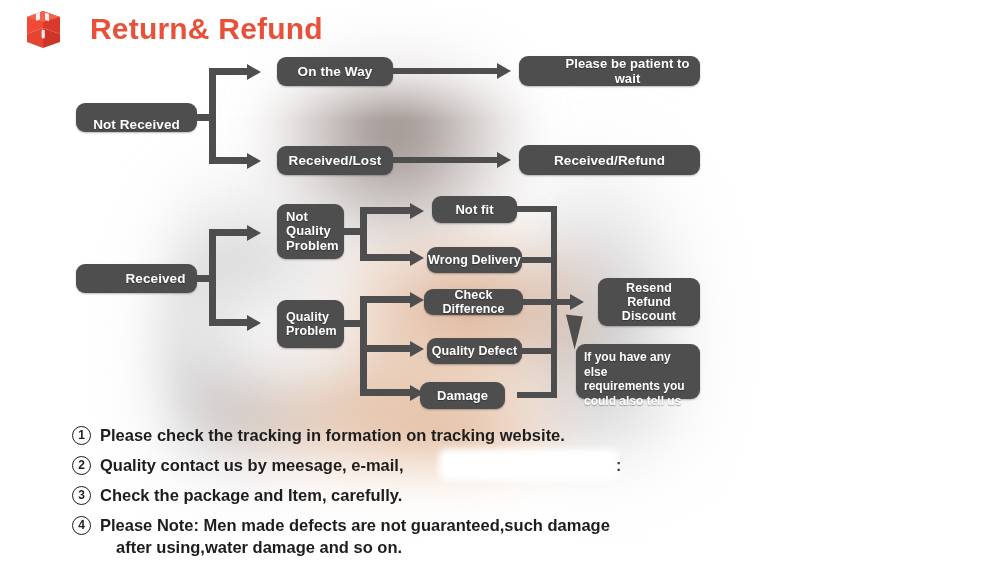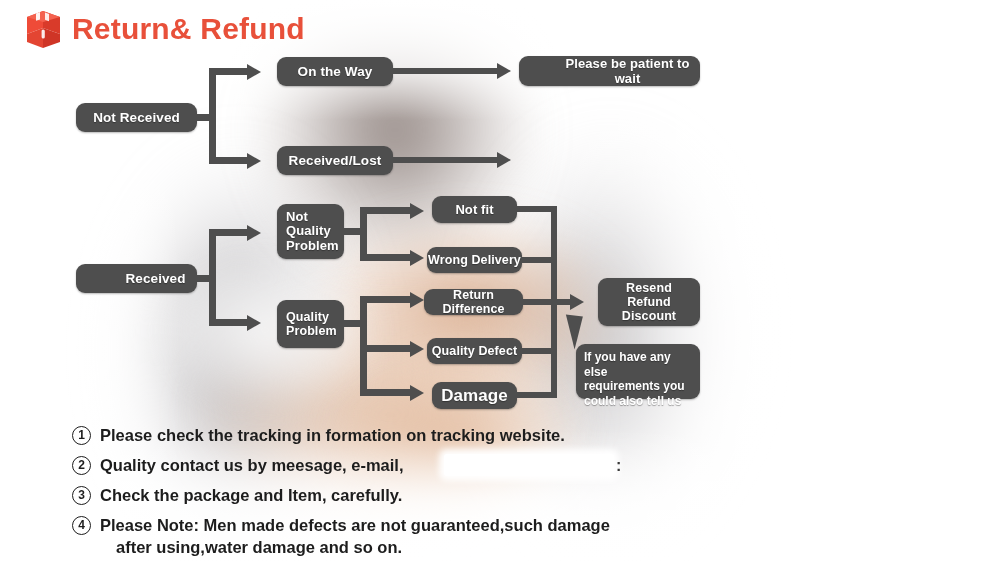--- a/index.html
+++ b/index.html
@@ -68,21 +68,21 @@
     background:linear-gradient(to bottom, rgba(255,255,255,0) 0%, rgba(255,255,255,.72) 55%, rgba(255,255,255,.96) 100%);
     filter:none;
   }
   .bg-fade-left{
     position:absolute;left:0;top:0;width:180px;height:563px;border-radius:0;
     background:linear-gradient(to right, #fff 0%, rgba(255,255,255,.6) 60%, rgba(255,255,255,0) 100%);
     filter:none;
   }
 
   
-  #header{position:absolute;left:24px;top:8px;display:flex;align-items:center;gap:8px;}
+  #header{position:absolute;left:24px;top:8px;display:flex;align-items:center;gap:26px;}
   #box-icon{position:relative;width:40px;height:42px;flex:0 0 auto;}
   #title{
     font-size:30px;font-weight:600;letter-spacing:.2px;
     color:#e8503a;line-height:1;
   }
 
   
   #flow{position:absolute;left:0;top:0;width:1000px;height:420px;}
   .node{
     position:absolute;
@@ -171,21 +171,21 @@
         <polygon points="12,5.5 16,4 16,11.5 12,12.8" fill="#ffffff" opacity=".92"></polygon>
         <polygon points="21,4.6 25,6.1 25,13.2 21,11.8" fill="#ffffff" opacity=".88"></polygon>
         <rect x="17.6" y="21.5" width="3.2" height="9" rx="1.6" fill="#ffffff" opacity=".9"></rect>
       </svg>
     </span>
     <span id="title">Return&amp; Refund</span>
   </div>
 
   <div id="flow">
 
-    <div class="node center" style="left:76px;top:103px;width:121px;height:29px;font-size:13.5px;">
+    <div class="node center" style="left:76px;top:103px;width:121px;height:29px;font-size:13.5px;align-items:flex-end;">
       <span style="width:100%">Not Received</span>
     </div>
 
     <div class="ln" style="left:197px;top:114px;width:18px;height:7px;"></div>
 
     <div class="ln" style="left:209px;top:68px;width:7px;height:96px;"></div>
 
     <div class="ln" style="left:209px;top:68px;width:40px;height:7px;"></div>
     <div class="arw" style="left:247px;top:63.5px;"></div>
 
@@ -201,20 +201,23 @@
     <div class="node center" style="left:519px;top:56px;width:181px;height:30px;font-size:13px;padding-left:36px;">
       <span style="width:100%">Please be patient to wait</span>
     </div>
 
     <div class="node center" style="left:277px;top:146px;width:116px;height:29px;font-size:13.5px;">
       <span style="width:100%">Received/Lost</span>
     </div>
     <div class="ln" style="left:393px;top:157px;width:106px;height:6px;"></div>
     <div class="arw" style="left:497px;top:152px;"></div>
 
+    <div class="node center" style="left:519px;top:145px;width:181px;height:30px;font-size:13.5px;">
+      <span style="width:100%">Received/Refund</span>
+    </div>
 
     <div class="node center" style="left:76px;top:264px;width:121px;height:29px;font-size:13.5px;padding-left:38px;">
       <span style="width:100%">Received</span>
     </div>
     <div class="ln" style="left:197px;top:275px;width:18px;height:7px;"></div>
     <div class="ln" style="left:209px;top:229px;width:7px;height:97px;"></div>
 
     <div class="ln" style="left:209px;top:229px;width:40px;height:7px;"></div>
     <div class="arw" style="left:247px;top:224.5px;"></div>
 
@@ -246,26 +249,26 @@
     <div class="ln" style="left:360px;top:389px;width:52px;height:7px;"></div>
     <div class="arw" style="left:410px;top:384.5px;"></div>
 
     <div class="node center" style="left:427px;top:247px;width:95px;height:26px;font-size:12.5px;">
       <span style="width:100%">Wrong Delivery</span>
     </div>
     <div class="node center" style="left:432px;top:196px;width:85px;height:27px;font-size:13px;">
       <span style="width:100%">Not fit</span>
     </div>
     <div class="node center" style="left:424px;top:289px;width:99px;height:26px;font-size:12.5px;">
-      <span style="width:100%">Return Difference</span>
+      <span style="width:100%">Check Difference</span>
     </div>
     <div class="node center" style="left:427px;top:338px;width:95px;height:26px;font-size:12.5px;">
       <span style="width:100%">Quality Defect</span>
     </div>
-    <div class="node center" style="left:432px;top:382px;width:85px;height:27px;font-size:17px;">
+    <div class="node center" style="left:420px;top:382px;width:85px;height:27px;font-size:13px;">
       <span style="width:100%">Damage</span>
     </div>
 
     <div class="ln" style="left:517px;top:206px;width:40px;height:6px;"></div>
     <div class="ln" style="left:522px;top:257px;width:35px;height:6px;"></div>
     <div class="ln" style="left:523px;top:299px;width:34px;height:6px;"></div>
     <div class="ln" style="left:522px;top:348px;width:35px;height:6px;"></div>
     <div class="ln" style="left:517px;top:392px;width:40px;height:6px;"></div>
     <div class="ln" style="left:551px;top:206px;width:6px;height:192px;"></div>
     <div class="ln" style="left:551px;top:299px;width:23px;height:6px;"></div>

